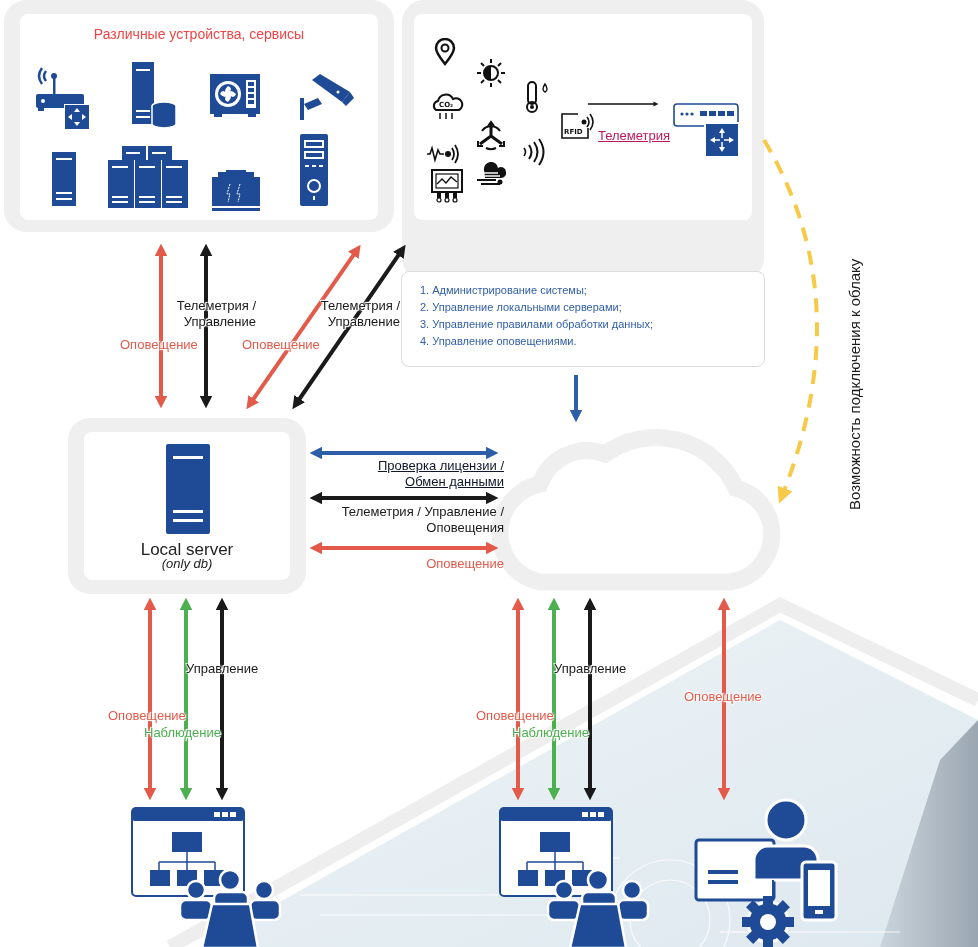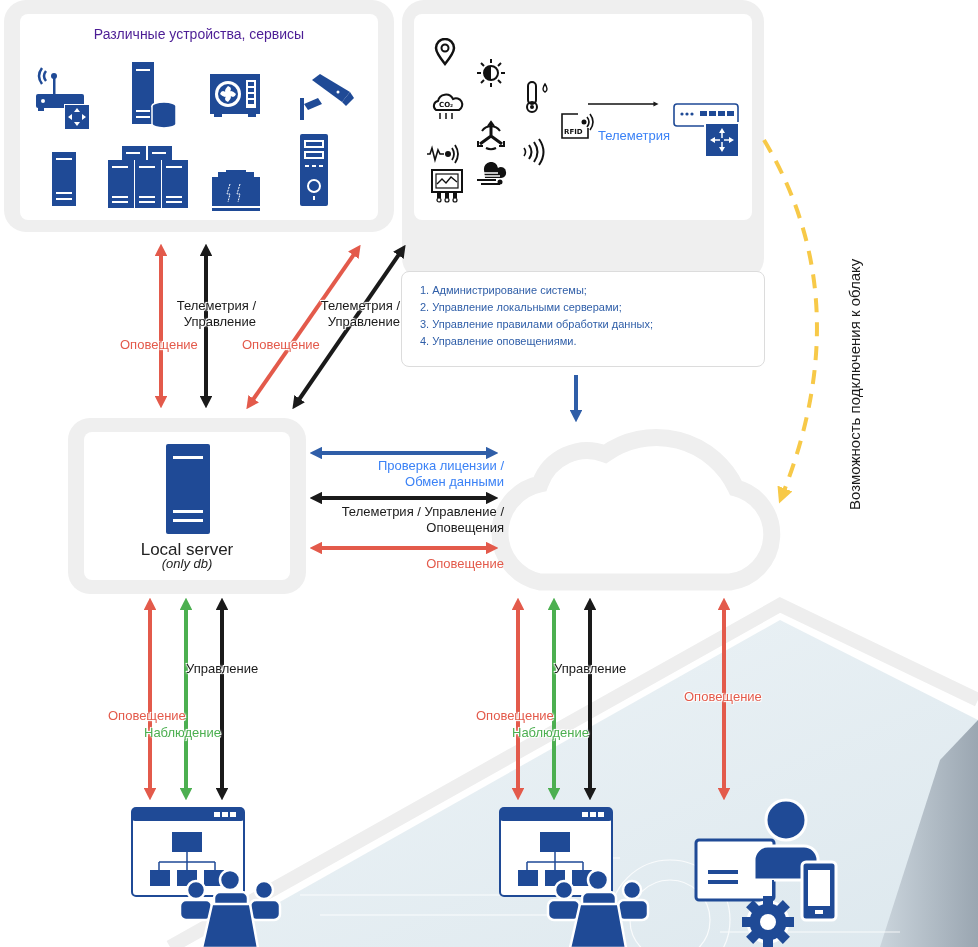--- a/index.html
+++ b/index.html
@@ -18,55 +18,55 @@
 
     #panel-devices { left: 4px; top: 0px; width: 390px; height: 232px; }
     #panel-devices .panel-inner { left: 16px; top: 14px; width: 358px; height: 206px; }
     #panel-sensors { left: 402px; top: 0px; width: 362px; height: 280px; }
     #panel-sensors .panel-inner { left: 12px; top: 14px; width: 338px; height: 206px; }
     #panel-local { left: 68px; top: 418px; width: 238px; height: 176px; }
     #panel-local .panel-inner { left: 16px; top: 14px; width: 206px; height: 148px; }
 
     .panel-title {
       position: absolute; left: 0; right: 0; top: 12px; text-align: center;
-      font-size: 14px; color: #4c1d95;
+      font-size: 14px; color: #ef4444;
     }
 
     .icon { position: absolute; }
     .icon svg { display: block; }
 
     #diagram-svg { position: absolute; left: 0; top: 0; width: 978px; height: 947px; z-index: 2; pointer-events: none; }
 
     .lbl {
       position: absolute; z-index: 3; font-size: 13px; line-height: 16px; white-space: nowrap;
     }
     .lbl.black { color: #1a1a1a; }
     .lbl.red { color: #e35a4b; }
     .lbl.green { color: #4caf50; margin-top: 40px; }
-    .lbl.blue { color: #3b82f6; }
+    .lbl.blue { color: #0f172a; text-decoration: underline; }
     .lbl.center { text-align: right; }
     .halo { text-shadow: 0 0 2px #fff, 0 0 2px #fff, 0 0 3px #fff, 1px 1px 0 #fff, -1px -1px 0 #fff; }
 
     #tasks-box {
       position: absolute; left: 401px; top: 271px; width: 364px; height: 96px; z-index: 3;
       background: #fff; border: 1px solid #dcdcdc; border-radius: 8px;
       padding: 10px 0 0 18px;
     }
     #tasks-box .task { font-size: 11px; line-height: 17px; color: #2f5ea8; }
 
     #local-label { position: absolute; left: 0; right: 0; top: 108px; text-align: center; font-size: 17px; color: #222; }
     #local-sub { position: absolute; left: 0; right: 0; top: 124px; text-align: center; font-size: 13px; color: #222; font-style: italic; }
 
     #vertical-label {
       position: absolute; left: 846px; top: 510px; z-index: 3;
       transform: rotate(-90deg); transform-origin: 0 0;
       font-size: 15px; color: #1a1a1a; white-space: nowrap;
     }
 
-    .telemetry-small { position: absolute; left: 184px; top: 114px; font-size: 13px; color: #3b82f6; }
+    .telemetry-small { position: absolute; left: 184px; top: 114px; font-size: 13px; color: #be185d; text-decoration: underline; }
   </style>
 </head>
 <body>
 
 <svg id="bg-deco" viewBox="0 0 978 947">
   <defs>
     <linearGradient id="bgGrad" x1="0" y1="0" x2="1" y2="1">
       <stop offset="0" stop-color="#eef4f7"></stop>
       <stop offset="1" stop-color="#dde8ee"></stop>
     </linearGradient>

